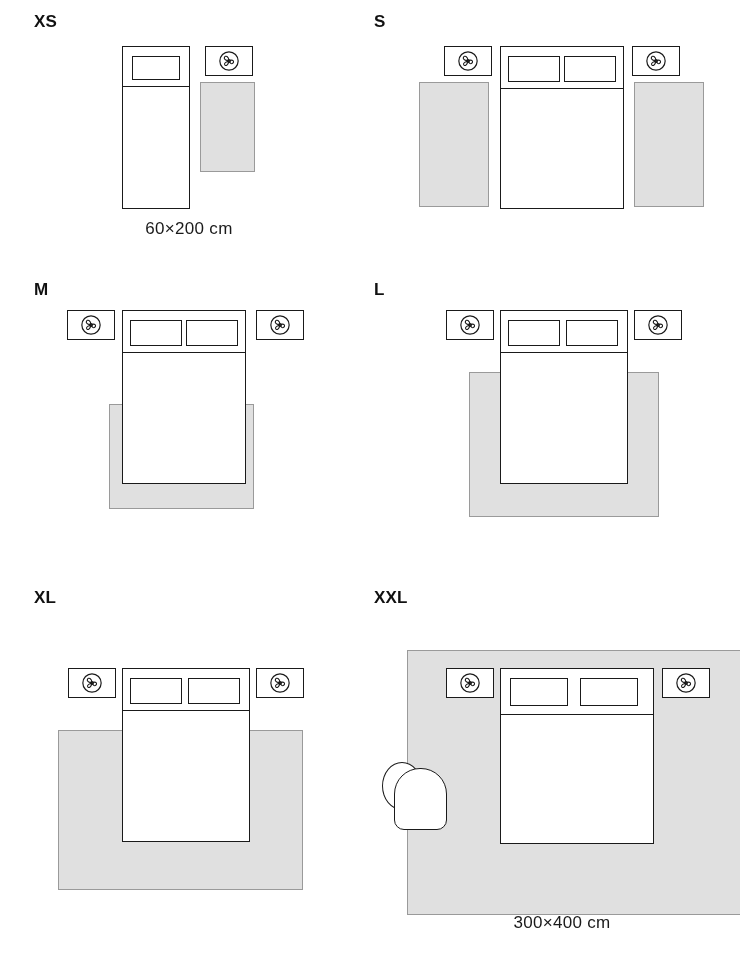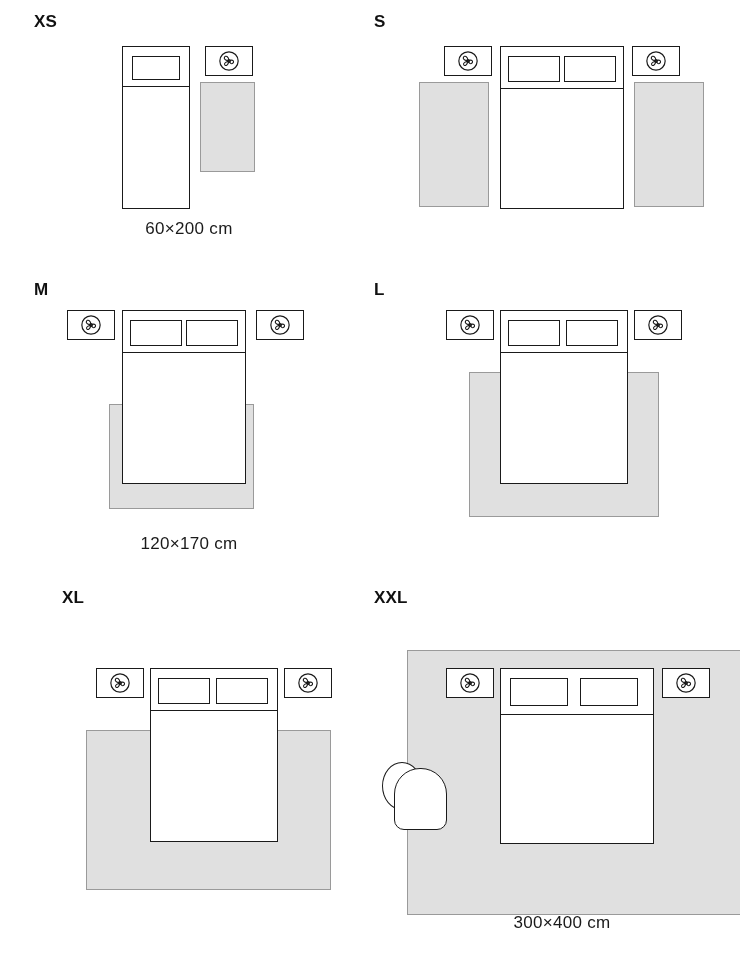--- a/index.html
+++ b/index.html
@@ -177,21 +177,20 @@
           <path d="M12 12 C11.2 17, 8 18, 7.2 15.8 C6.6 13.9, 9.4 12.8, 12 12 Z" fill="none" stroke="#1a1a1a" stroke-width="1.2"></path>
           <circle cx="12" cy="12" r="1.6" fill="none" stroke="#1a1a1a" stroke-width="1.1"></circle>
         </svg>
       </div>
 
       <div class="headboard" style="left:88px; top:18px; width:124px; height:46px;"></div>
       <div class="pillow" style="left:96px; top:28px; width:52px; height:26px;"></div>
       <div class="pillow" style="left:152px; top:28px; width:52px; height:26px;"></div>
       <div class="bed" style="left:88px; top:60px; width:124px; height:132px;"></div>
     </div>
-    <div class="caption" style="position:absolute; left:0; top:254px; width:310px;">120×170 cm</div>
   </div>
 
   <div class="cell" style="left:358px; top:280px; width:370px; height:300px;">
     <div class="size-label">L</div>
     <div class="stage" style="position:absolute; left:0; top:12px; width:370px; height:230px;">
 
       <div class="rug" style="left:95px; top:80px; width:190px; height:145px;"></div>
 
       <div class="nightstand" style="left:72px; top:18px; width:48px; height:30px;">
         <svg class="lamp-icon" width="22" height="22" viewBox="0 0 24 24">
@@ -212,21 +211,21 @@
         </svg>
       </div>
 
       <div class="headboard" style="left:126px; top:18px; width:128px; height:46px;"></div>
       <div class="pillow" style="left:134px; top:28px; width:52px; height:26px;"></div>
       <div class="pillow" style="left:192px; top:28px; width:52px; height:26px;"></div>
       <div class="bed" style="left:126px; top:60px; width:128px; height:132px;"></div>
     </div>
   </div>
 
-  <div class="cell" style="left:18px; top:588px; width:330px; height:360px;margin-left:28px;">
+  <div class="cell" style="left:18px; top:588px; width:330px; height:360px;">
     <div class="size-label">XL</div>
     <div class="stage" style="position:absolute; left:0; top:62px; width:330px; height:250px;">
 
       <div class="rug" style="left:24px; top:80px; width:245px; height:160px;"></div>
 
       <div class="nightstand" style="left:34px; top:18px; width:48px; height:30px;">
         <svg class="lamp-icon" width="22" height="22" viewBox="0 0 24 24">
           <circle cx="12" cy="12" r="10" fill="none" stroke="#1a1a1a" stroke-width="1.3"></circle>
           <path d="M12 12 C12 7, 8 5.5, 7 8 C6 10.2, 9 11.6, 12 12 Z" fill="none" stroke="#1a1a1a" stroke-width="1.2"></path>
           <path d="M12 12 C16.4 9.6, 18 12.6, 16.2 14.4 C14.6 16, 13 14.2, 12 12 Z" fill="none" stroke="#1a1a1a" stroke-width="1.2"></path>

